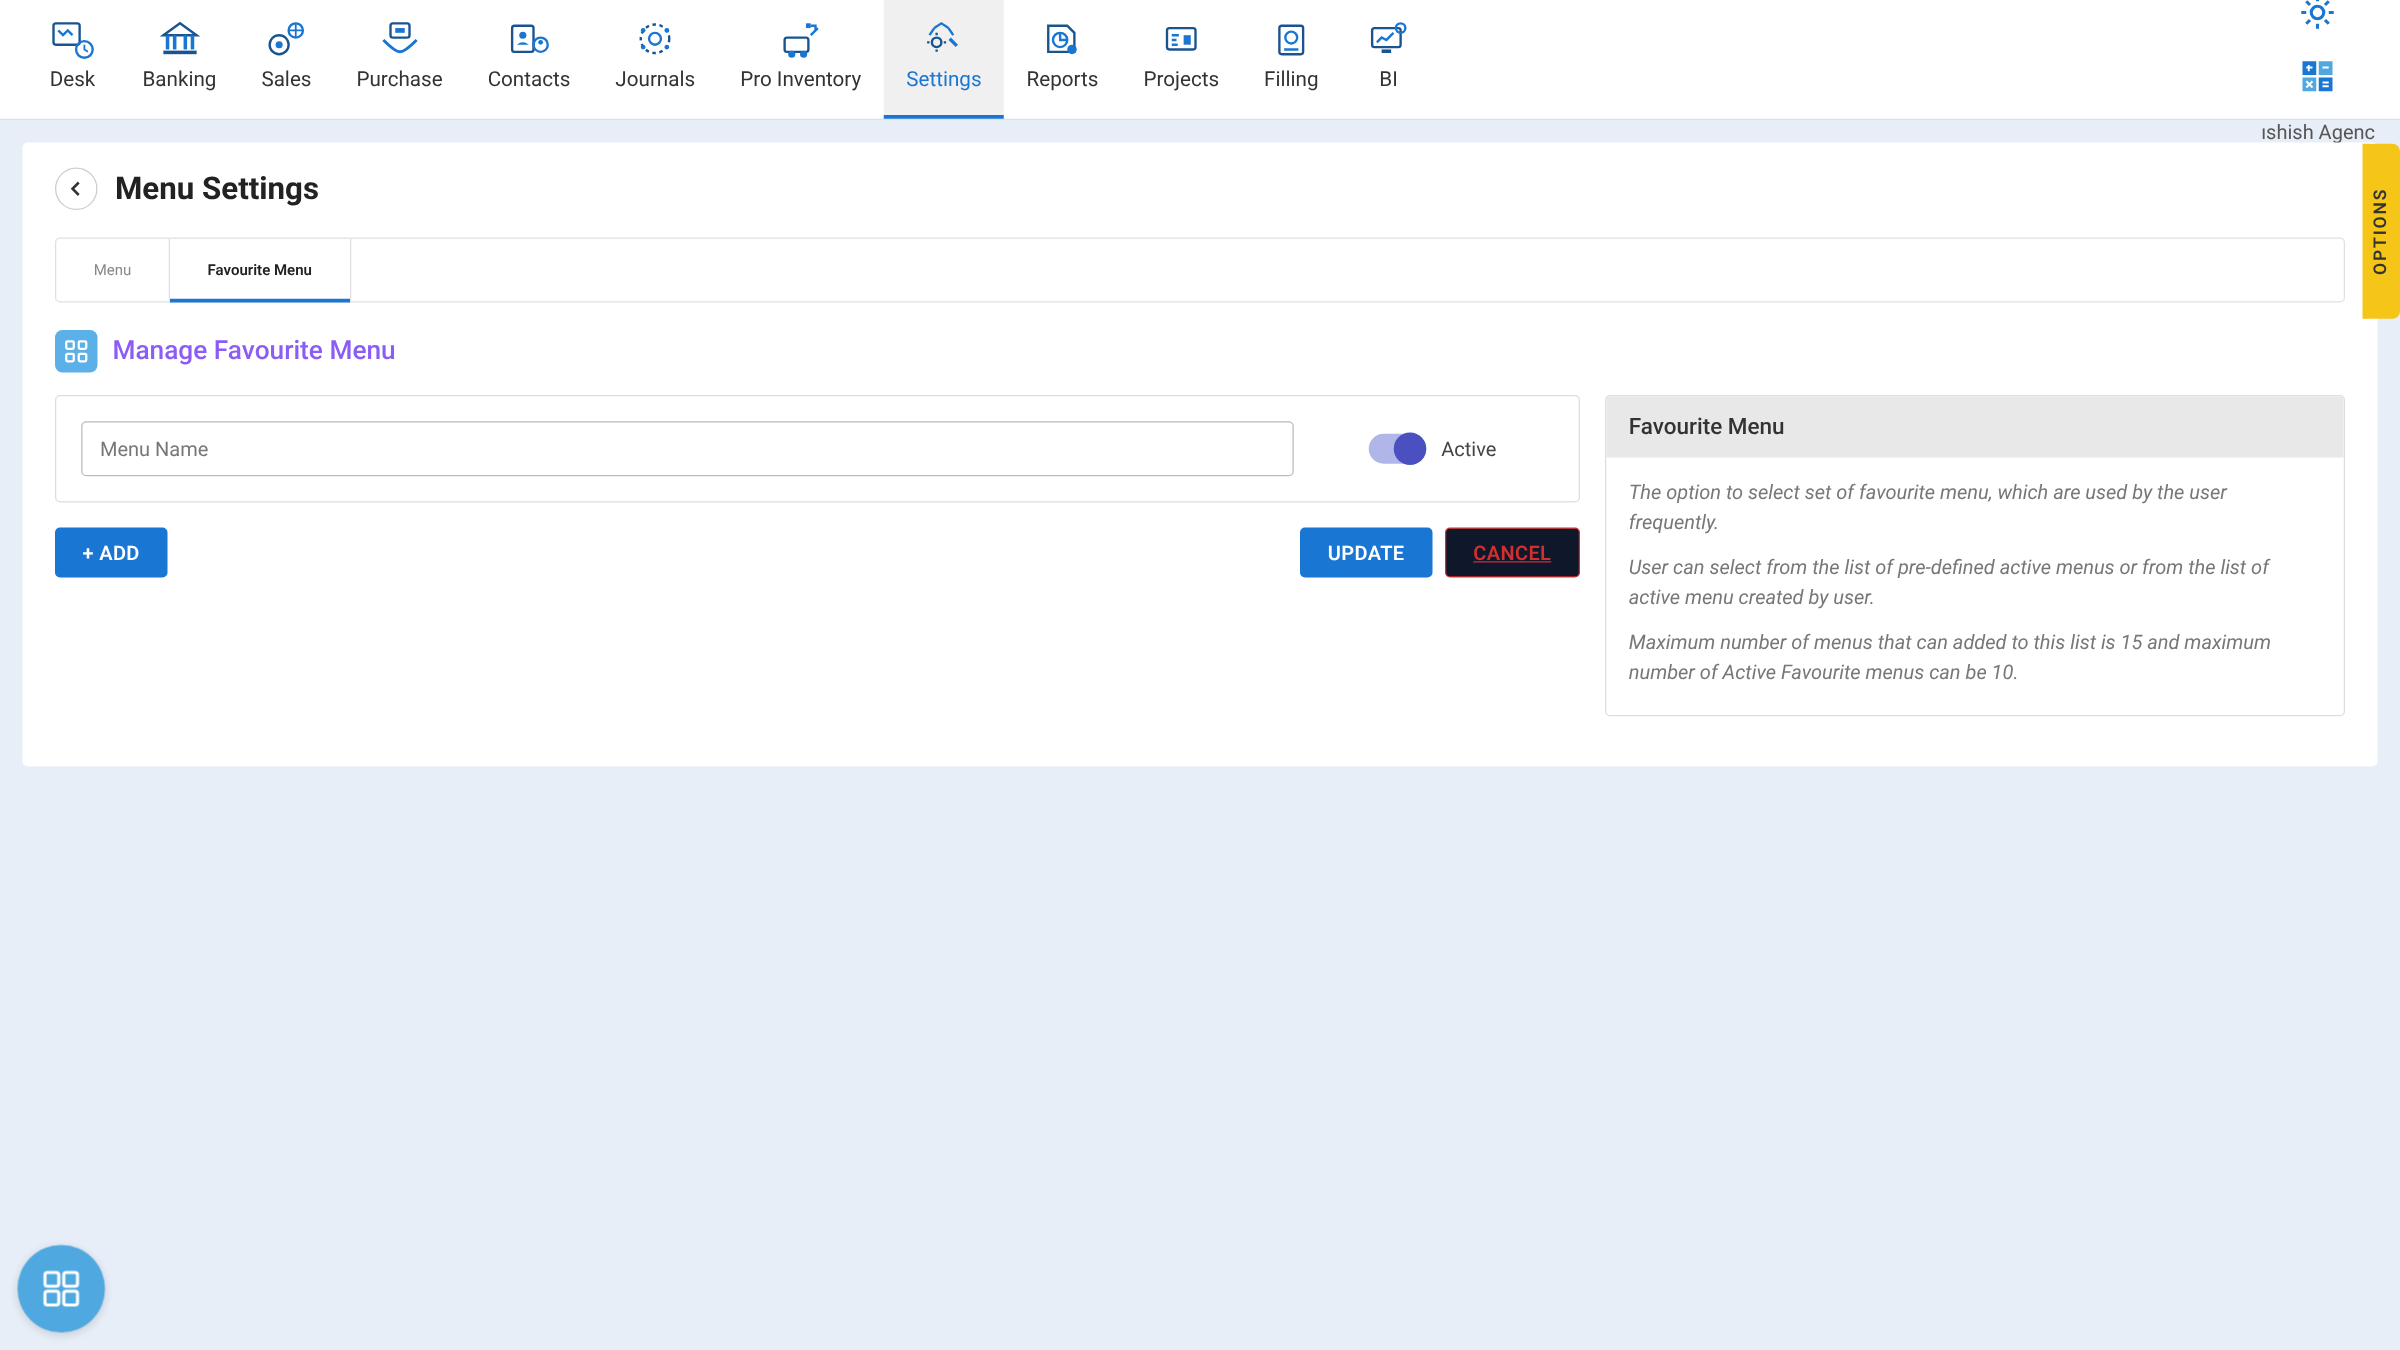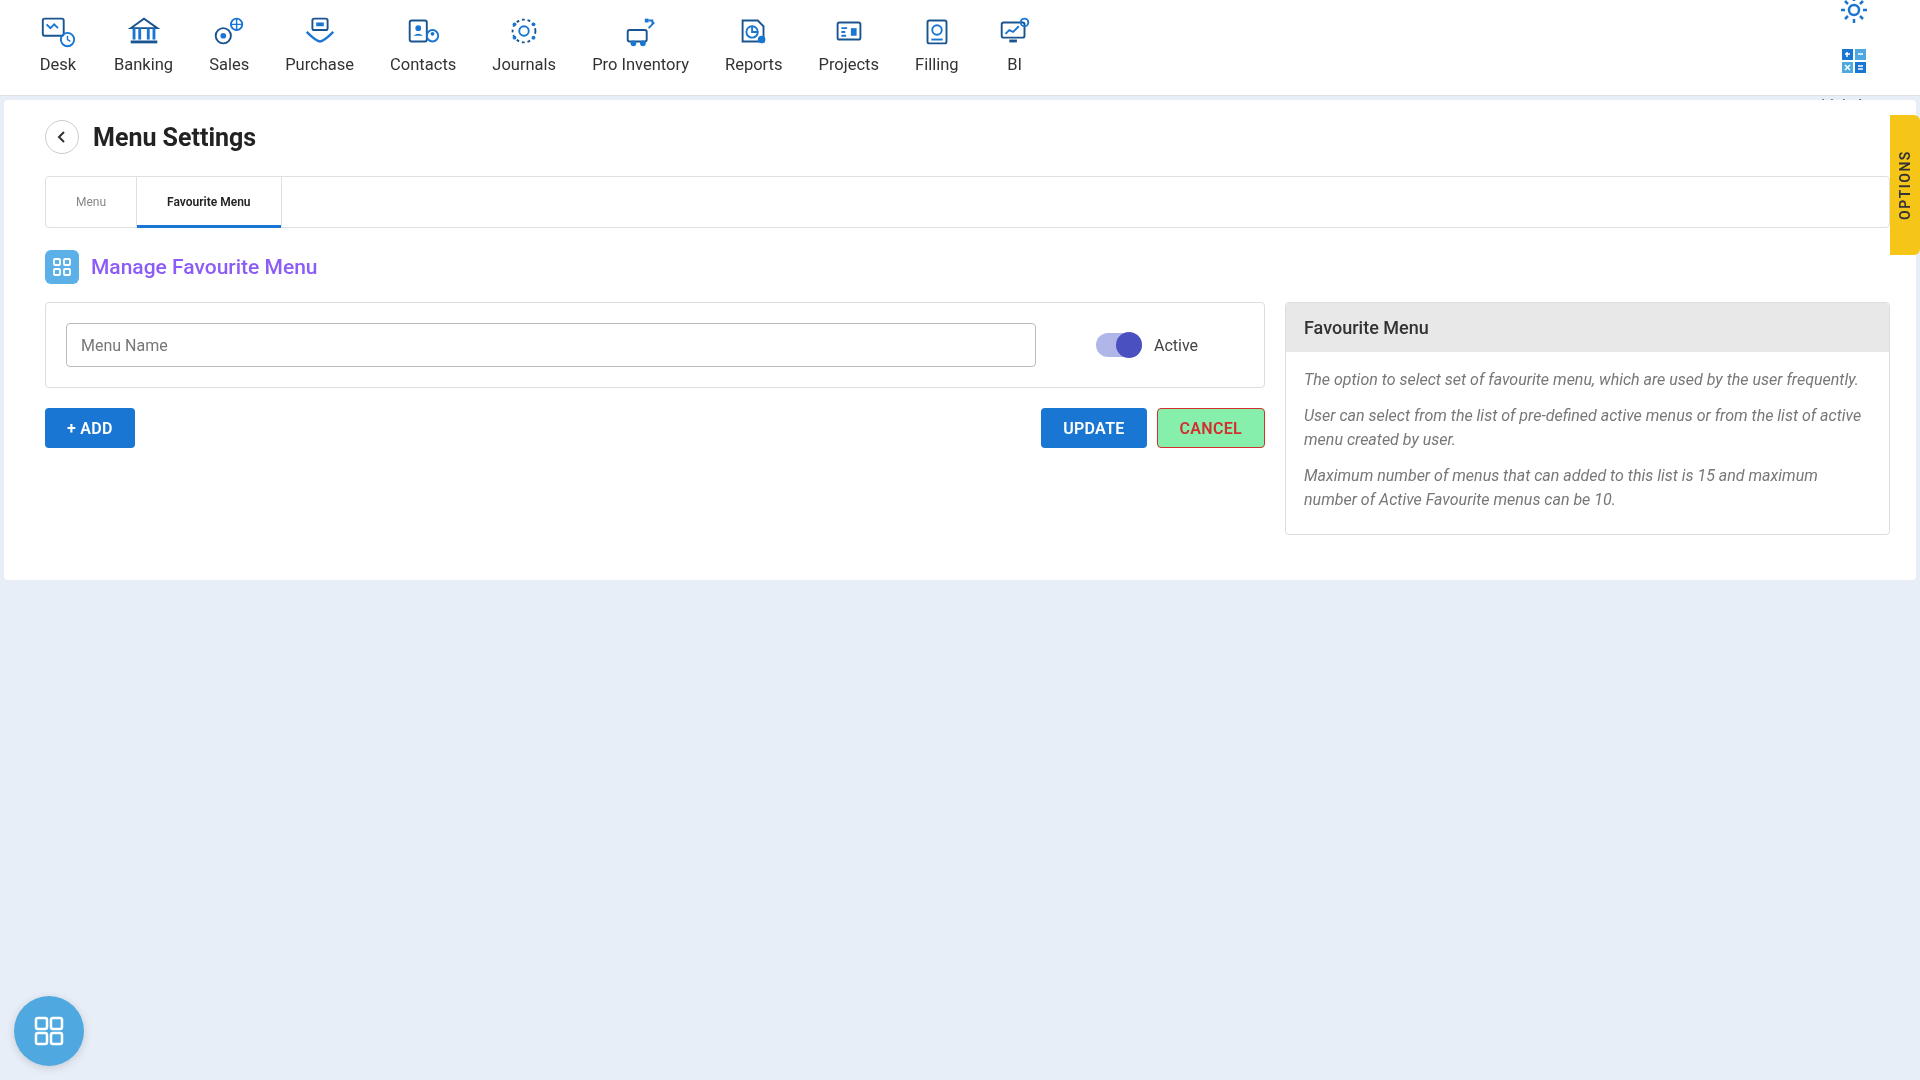--- a/index.html
+++ b/index.html
@@ -101,23 +101,23 @@
       color: #555;
       font-size: 16px;
     }
     .chevron {
       cursor: pointer;
       color: #888;
     }
     
     .main-card {
       background: #fff;
-      margin: 4px;
+      margin: 18px;
       border-radius: 4px;
-      padding: 20px 26px 40px 41px;
+      padding: 20px 26px 40px 26px;
       min-height: 480px;
       position: relative;
     }
     .page-header {
       display: flex;
       align-items: center;
       gap: 14px;
       margin-bottom: 22px;
     }
     .back-btn {
@@ -260,24 +260,25 @@
       color: #fff;
       border: none;
     }
     .btn-update {
       background: #1976d2;
       color: #fff;
       border: none;
       margin-left: auto;
     }
     .btn-cancel {
-      background: #86efac;
+      background: #0f172a;
       color: #d32f2f;
       border: 1px solid #d32f2f;
       margin-left: 10px;
+      text-decoration: underline;
     }
     .right-col {
       flex: 1;
       border: 1px solid #ddd;
       border-radius: 4px;
       overflow: hidden;
     }
     .info-header {
       background: #e8e8e8;
       padding: 14px 18px;
@@ -411,20 +412,31 @@
       <div class="nav-icon">
         <svg viewBox="0 0 40 34">
             <rect x="6" y="16" width="20" height="12" rx="2" fill="none" stroke="#1a5490" stroke-width="2"></rect>
             <circle cx="12" cy="30" r="3" fill="#1976d2"></circle>
             <circle cx="22" cy="30" r="3" fill="#1976d2"></circle>
             <path d="M28 6 l4 0 l0 4 M34 8 l-6 6" stroke="#1976d2" stroke-width="2" fill="none"></path>
             <rect x="24" y="4" width="4" height="4" fill="#1976d2"></rect>
           </svg>
       </div>
       <span class="nav-label">Pro Inventory</span>
+    </div>
+    <div class="nav-item active">
+      <div class="nav-icon">
+        <svg viewBox="0 0 40 34">
+            <path d="M12 8 l6 -4 l6 4 M12 8 l-4 6 M24 8 l4 6" stroke="#1976d2" stroke-width="2" fill="none"></path>
+            <circle cx="14" cy="20" r="4" fill="none" stroke="#1a5490" stroke-width="2"></circle>
+            <path d="M14 14 v-2 M14 26 v2 M8 20 h-2 M20 20 h2" stroke="#1a5490" stroke-width="2"></path>
+            <path d="M26 16 l6 6 l-2 2 l-6 -6 z" fill="#1976d2"></path>
+          </svg>
+      </div>
+      <span class="nav-label">Settings</span>
     </div>
     <div class="nav-item">
       <div class="nav-icon">
         <svg viewBox="0 0 40 34">
             <path d="M8 6 h16 l6 6 v16 h-22 z" fill="none" stroke="#1a5490" stroke-width="2"></path>
             <circle cx="18" cy="18" r="6" fill="none" stroke="#1976d2" stroke-width="2"></circle>
             <path d="M18 12 v6 h6" stroke="#1976d2" stroke-width="2" fill="none"></path>
             <circle cx="28" cy="26" r="4" fill="#1976d2"></circle>
           </svg>
       </div>

